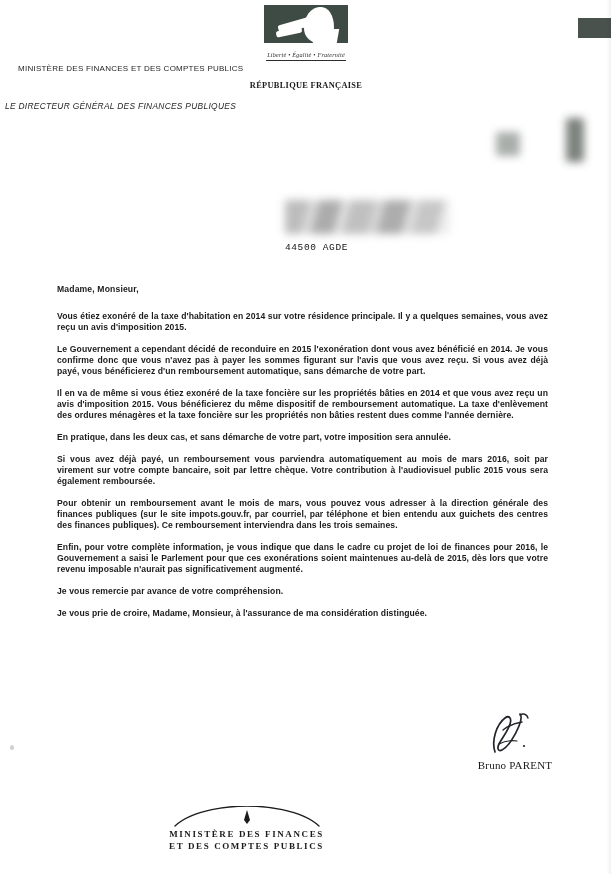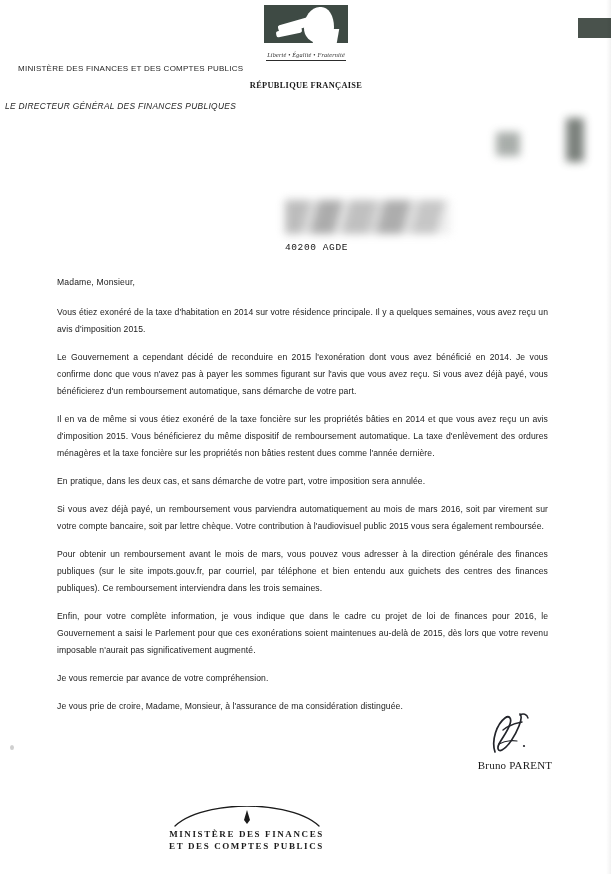--- a/index.html
+++ b/index.html
@@ -186,32 +186,33 @@
     font-family: "Liberation Mono", "DejaVu Sans Mono", monospace;
     font-size: 9.5px;
     letter-spacing: .6px;
     color: #141414;
   }
 
   
   #letter-body {
     position: absolute;
     left: 57px;
-    top: 277px;
+    top: 284px;
     width: 491px;
+    font-weight: bold;
   }
   .salutation {
     font-size: 8.6px;
     letter-spacing: .15px;
     margin: 0 0 17px 0;
     color: #1b1b1b;
   }
   .para {
     font-size: 8.6px;
-    line-height: 17px;
+    line-height: 11px;
     letter-spacing: .08px;
     text-align: justify;
     margin: 0 0 11px 0;
     color: #1b1b1b;
   }
   .para:last-child { margin-bottom: 0; }
 
   
   #signature-block {
     position: absolute;
@@ -270,21 +271,21 @@
     </div>
     <div><span id="devise">Liberté • Égalité • Fraternité</span></div>
     <div id="republique">RÉPUBLIQUE FRANÇAISE</div>
   </div>
 
   <div id="ministry-line">MINISTÈRE DES FINANCES ET DES COMPTES PUBLICS</div>
   <div id="director-line">LE DIRECTEUR GÉNÉRAL DES FINANCES PUBLIQUES</div>
 
   <div id="recipient-block">
     <div id="recipient-redacted"></div>
-    <div id="recipient-city">40200 AGDE</div>
+    <div id="recipient-city">44500 AGDE</div>
   </div>
 
   <div id="letter-body">
     <p class="salutation">Madame, Monsieur,</p>
     <p class="para">Vous étiez exonéré de la taxe d'habitation en 2014 sur votre résidence principale. Il y a quelques semaines, vous avez reçu un avis d'imposition 2015.</p>
     <p class="para">Le Gouvernement a cependant décidé de reconduire en 2015 l'exonération dont vous avez bénéficié en 2014. Je vous confirme donc que vous n'avez pas à payer les sommes figurant sur l'avis que vous avez reçu. Si vous avez déjà payé, vous bénéficierez d'un remboursement automatique, sans démarche de votre part.</p>
     <p class="para">Il en va de même si vous étiez exonéré de la taxe foncière sur les propriétés bâties en 2014 et que vous avez reçu un avis d'imposition 2015. Vous bénéficierez du même dispositif de remboursement automatique. La taxe d'enlèvement des ordures ménagères et la taxe foncière sur les propriétés non bâties restent dues comme l'année dernière.</p>
     <p class="para">En pratique, dans les deux cas, et sans démarche de votre part, votre imposition sera annulée.</p>
     <p class="para">Si vous avez déjà payé, un remboursement vous parviendra automatiquement au mois de mars 2016, soit par virement sur votre compte bancaire, soit par lettre chèque. Votre  contribution à l'audiovisuel public 2015 vous sera également remboursée.</p>
     <p class="para">Pour obtenir un remboursement avant le mois de mars, vous pouvez vous adresser à la direction générale des finances publiques (sur le site impots.gouv.fr, par courriel, par téléphone et bien entendu aux guichets des centres des finances publiques). Ce remboursement interviendra dans les trois semaines.</p>

